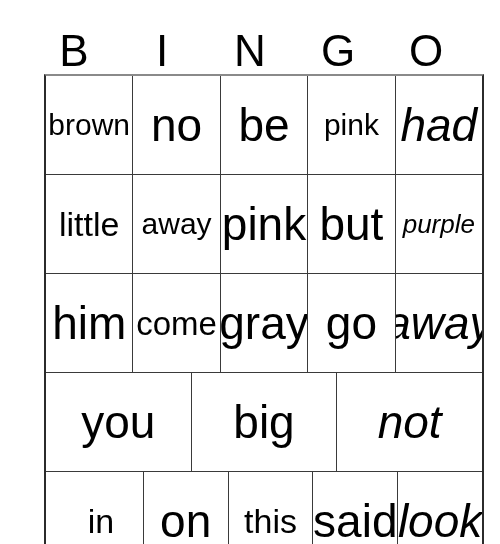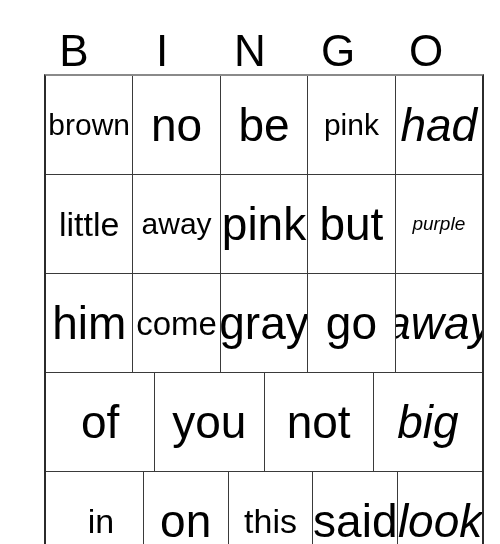--- a/index.html
+++ b/index.html
@@ -89,21 +89,21 @@
     text-align: center;
     white-space: nowrap;
     font-family: "Liberation Sans", sans-serif;
     font-weight: 400;
     color: #000000;
     font-size: 46px;
     line-height: 38px;
   }
   
   .cell-word.len-5 { font-size: 30px; line-height: 34px; }
-  .cell-word.len-6 { font-size: 19px; line-height: 30px; }
+  .cell-word.len-6 { font-size: 26px; line-height: 30px; }
   .cell-word.narrow { font-size: 34px; line-height: 38px; }
 </style>
 </head>
 <body>
 
 <div id="bingo-card">
 
   <div id="bingo-header">
     <div class="header-letter">B</div>
     <div class="header-letter">I</div>
@@ -163,30 +163,27 @@
       <div class="bingo-cell">
           <span class="cell-word">go</span>
         </div>
       <div class="bingo-cell">
           <span class="cell-word">away</span>
         </div>
     </div>
 
     <div class="bingo-row">
       <div class="bingo-cell">
-          <span class="cell-word">of</span>
-        </div>
-      <div class="bingo-cell">
           <span class="cell-word">you</span>
         </div>
       <div class="bingo-cell">
+          <span class="cell-word">big</span>
+        </div>
+      <div class="bingo-cell">
           <span class="cell-word">not</span>
-        </div>
-      <div class="bingo-cell">
-          <span class="cell-word">big</span>
         </div>
     </div>
 
     <div class="bingo-row">
       <div class="bingo-cell">
           <span class="cell-word narrow">in</span>
         </div>
       <div class="bingo-cell">
           <span class="cell-word">on</span>
         </div>

